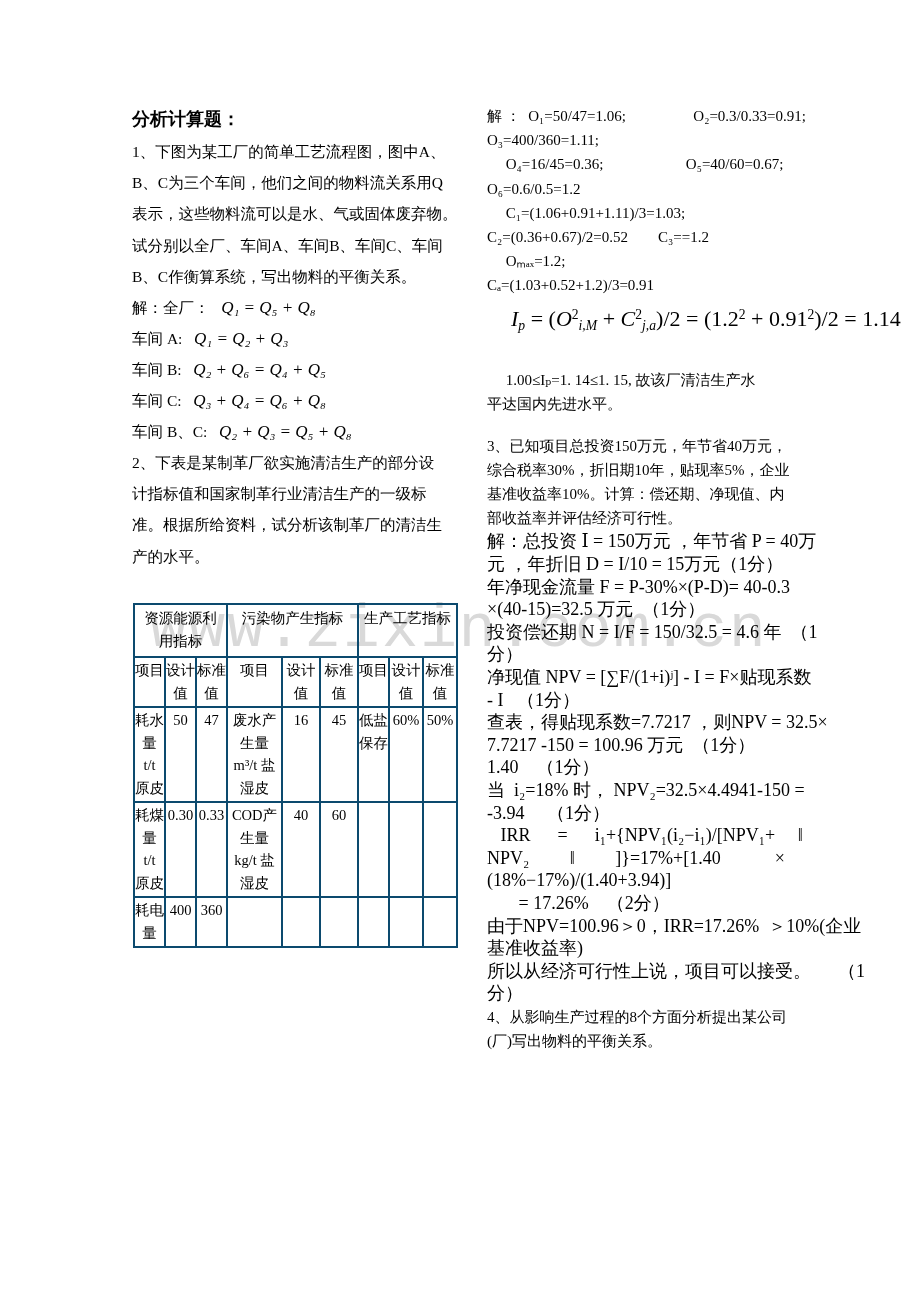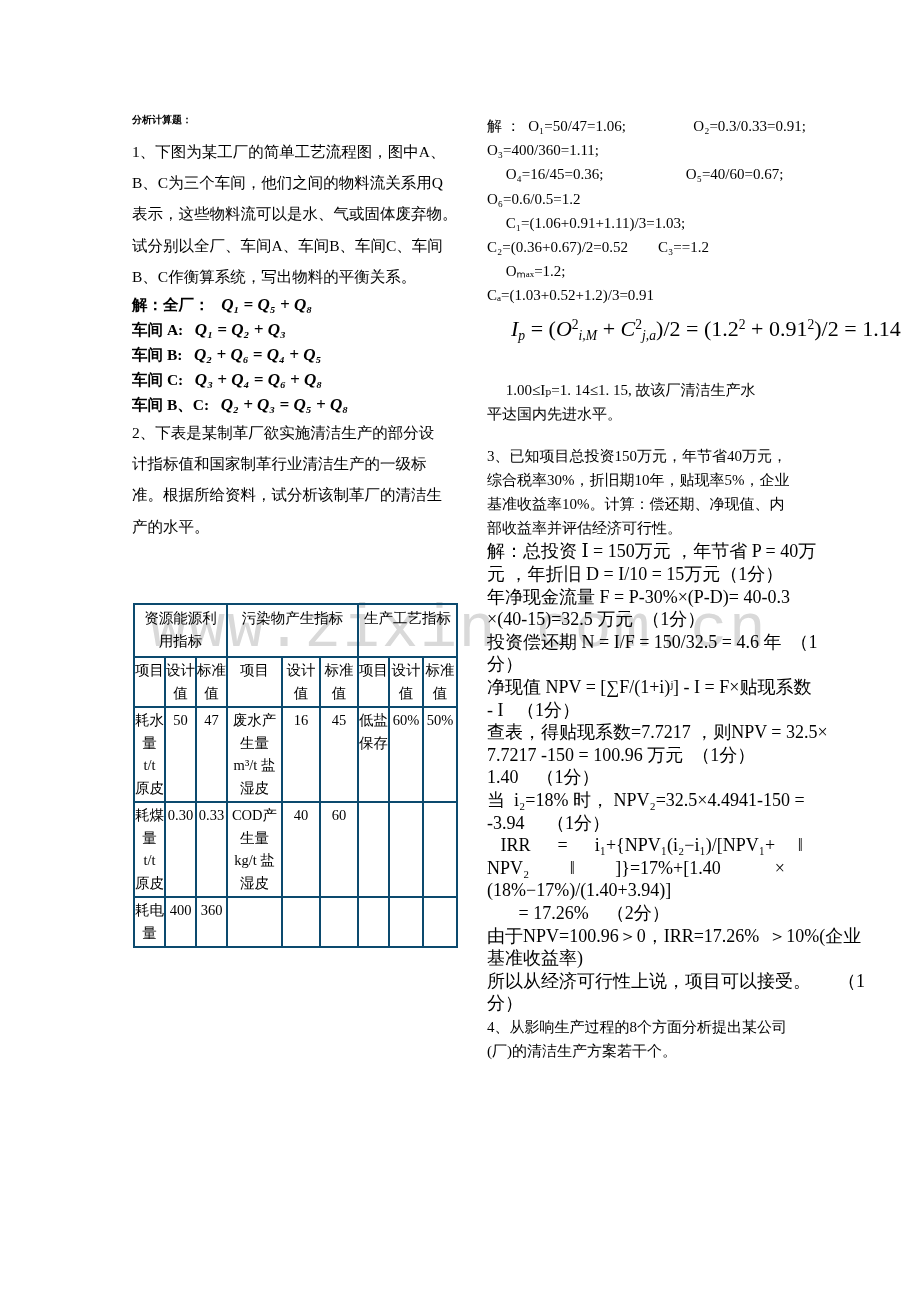--- a/index.html
+++ b/index.html
@@ -33,42 +33,41 @@
     user-select: none;
   }
 
   
   .col {
     position: absolute;
     top: 104px;
     z-index: 2;
   }
   .col-left  { left: 132px; width: 330px; }
-  .col-right { left: 487px; width: 400px; margin-top: 10px; }
+  .col-right { left: 487px; width: 400px; }
 
   .hdr {
     font-weight: bold;
-    font-size: 10px;
+    font-size: 18px;
     line-height: 31px;
     margin-bottom: 1px;
   }
 
   
   .ln-l {
     font-size: 15.5px;
     line-height: 31.2px;
     white-space: pre-wrap;
   }
 
   
   .eq {
     font-size: 15.5px;
-    line-height: 25px;
+    line-height: 31px;
     white-space: pre;
-    font-weight: bold;
   }
   .eq .qv {
     font-style: italic;
     font-size: 17px;
   }
   sub { font-size: 0.62em; vertical-align: -0.28em; font-style: italic; }
   sup { font-size: 0.62em; vertical-align: 0.5em; }
 
   
   .ln-r {
@@ -280,17 +279,17 @@
       <div class="ln-r">(18%−17%)/(1.40+3.94)]</div>
       <div class="ln-r">       = 17.26%    （2分）</div>
       <div class="ln-r">由于NPV=100.96＞0，IRR=17.26%  ＞10%(企业</div>
       <div class="ln-r">基准收益率)</div>
       <div class="ln-r">所以从经济可行性上说，项目可以接受。      （1</div>
       <div class="ln-r">分）</div>
     </div>
 
     <div>
       <div class="ln-r2">4、从影响生产过程的8个方面分析提出某公司</div>
-      <div class="ln-r2">(厂)的清洁生产方案若干个。</div>
+      <div class="ln-r2">(厂)写出物料的平衡关系。</div>
     </div>
   </div>
 
 </div>
 
 </body></html>

